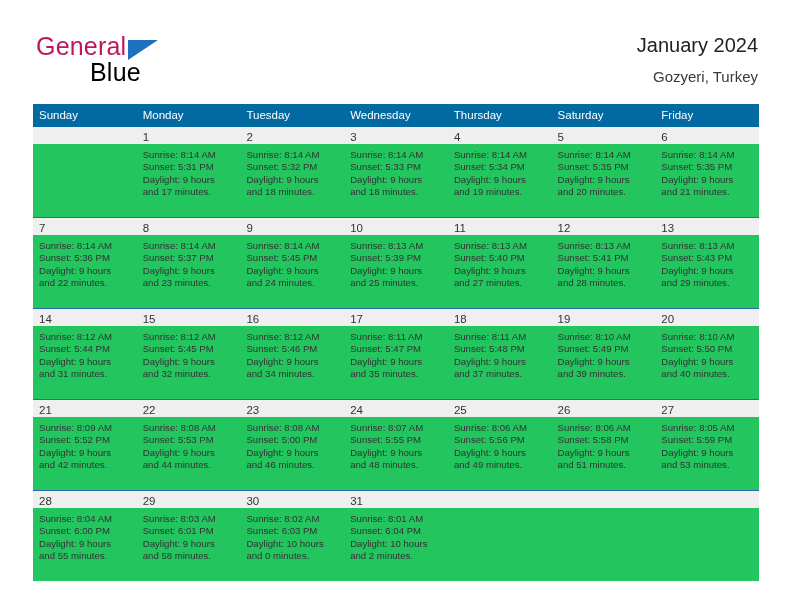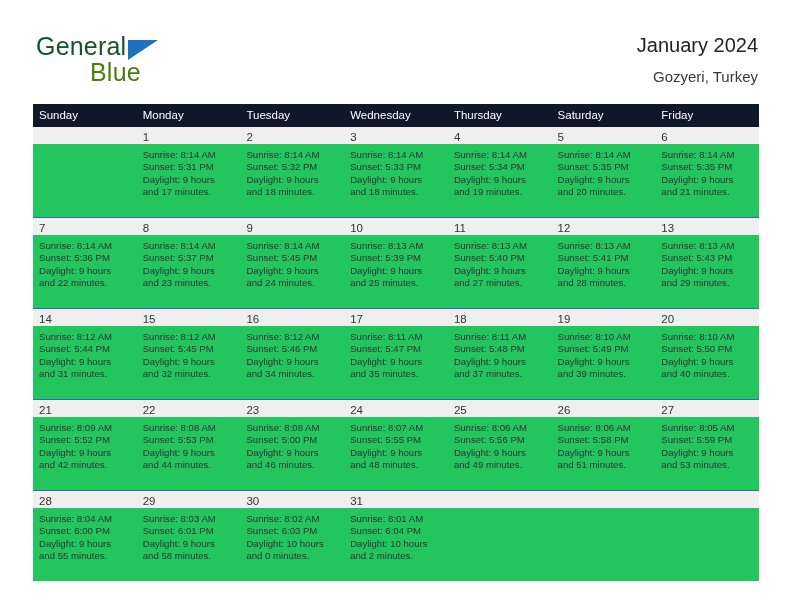--- a/index.html
+++ b/index.html
@@ -38,39 +38,39 @@
     top: 0;
     width: 250px;
     height: 60px;
   }
   .brand-general {
     position: absolute;
     left: 2px;
     top: 4px;
     font-size: 25px;
     letter-spacing: 0.2px;
-    color: #14532d;
+    color: #be185d;
     font-family: "Liberation Sans", sans-serif;
   }
   .brand-triangle {
     position: absolute;
     left: 94px;
     top: 12px;
     width: 0;
     height: 0;
     border-left: 30px solid #1f70c1;
     border-bottom: 20px solid transparent;
   }
   .brand-blue {
     position: absolute;
     left: 56px;
     top: 30px;
     font-size: 25px;
     letter-spacing: 0.2px;
-    color: #4d7c0f;
+    color: #000000;
     font-family: "Liberation Sans", sans-serif;
     text-align: center;
   }
 
   .title-block {
     position: absolute;
     right: 0;
     top: 0;
     text-align: right;
   }
@@ -95,21 +95,22 @@
     top: 104px;
     width: 726px;
   }
 
   .cal-row {
     display: flex;
     width: 100%;
   }
 
   .dow-row {
-    background: #0f172a;
+    background: #0369a1;
+    justify-content: flex-end;
   }
   .dow-cell {
     flex: 1 1 0;
     min-width: 0;
     box-sizing: border-box;
     padding: 4px 0 4px 6px;
     font-size: 11.5px;
     color: #ffffff;
     line-height: 15px;
     white-space: nowrap;

